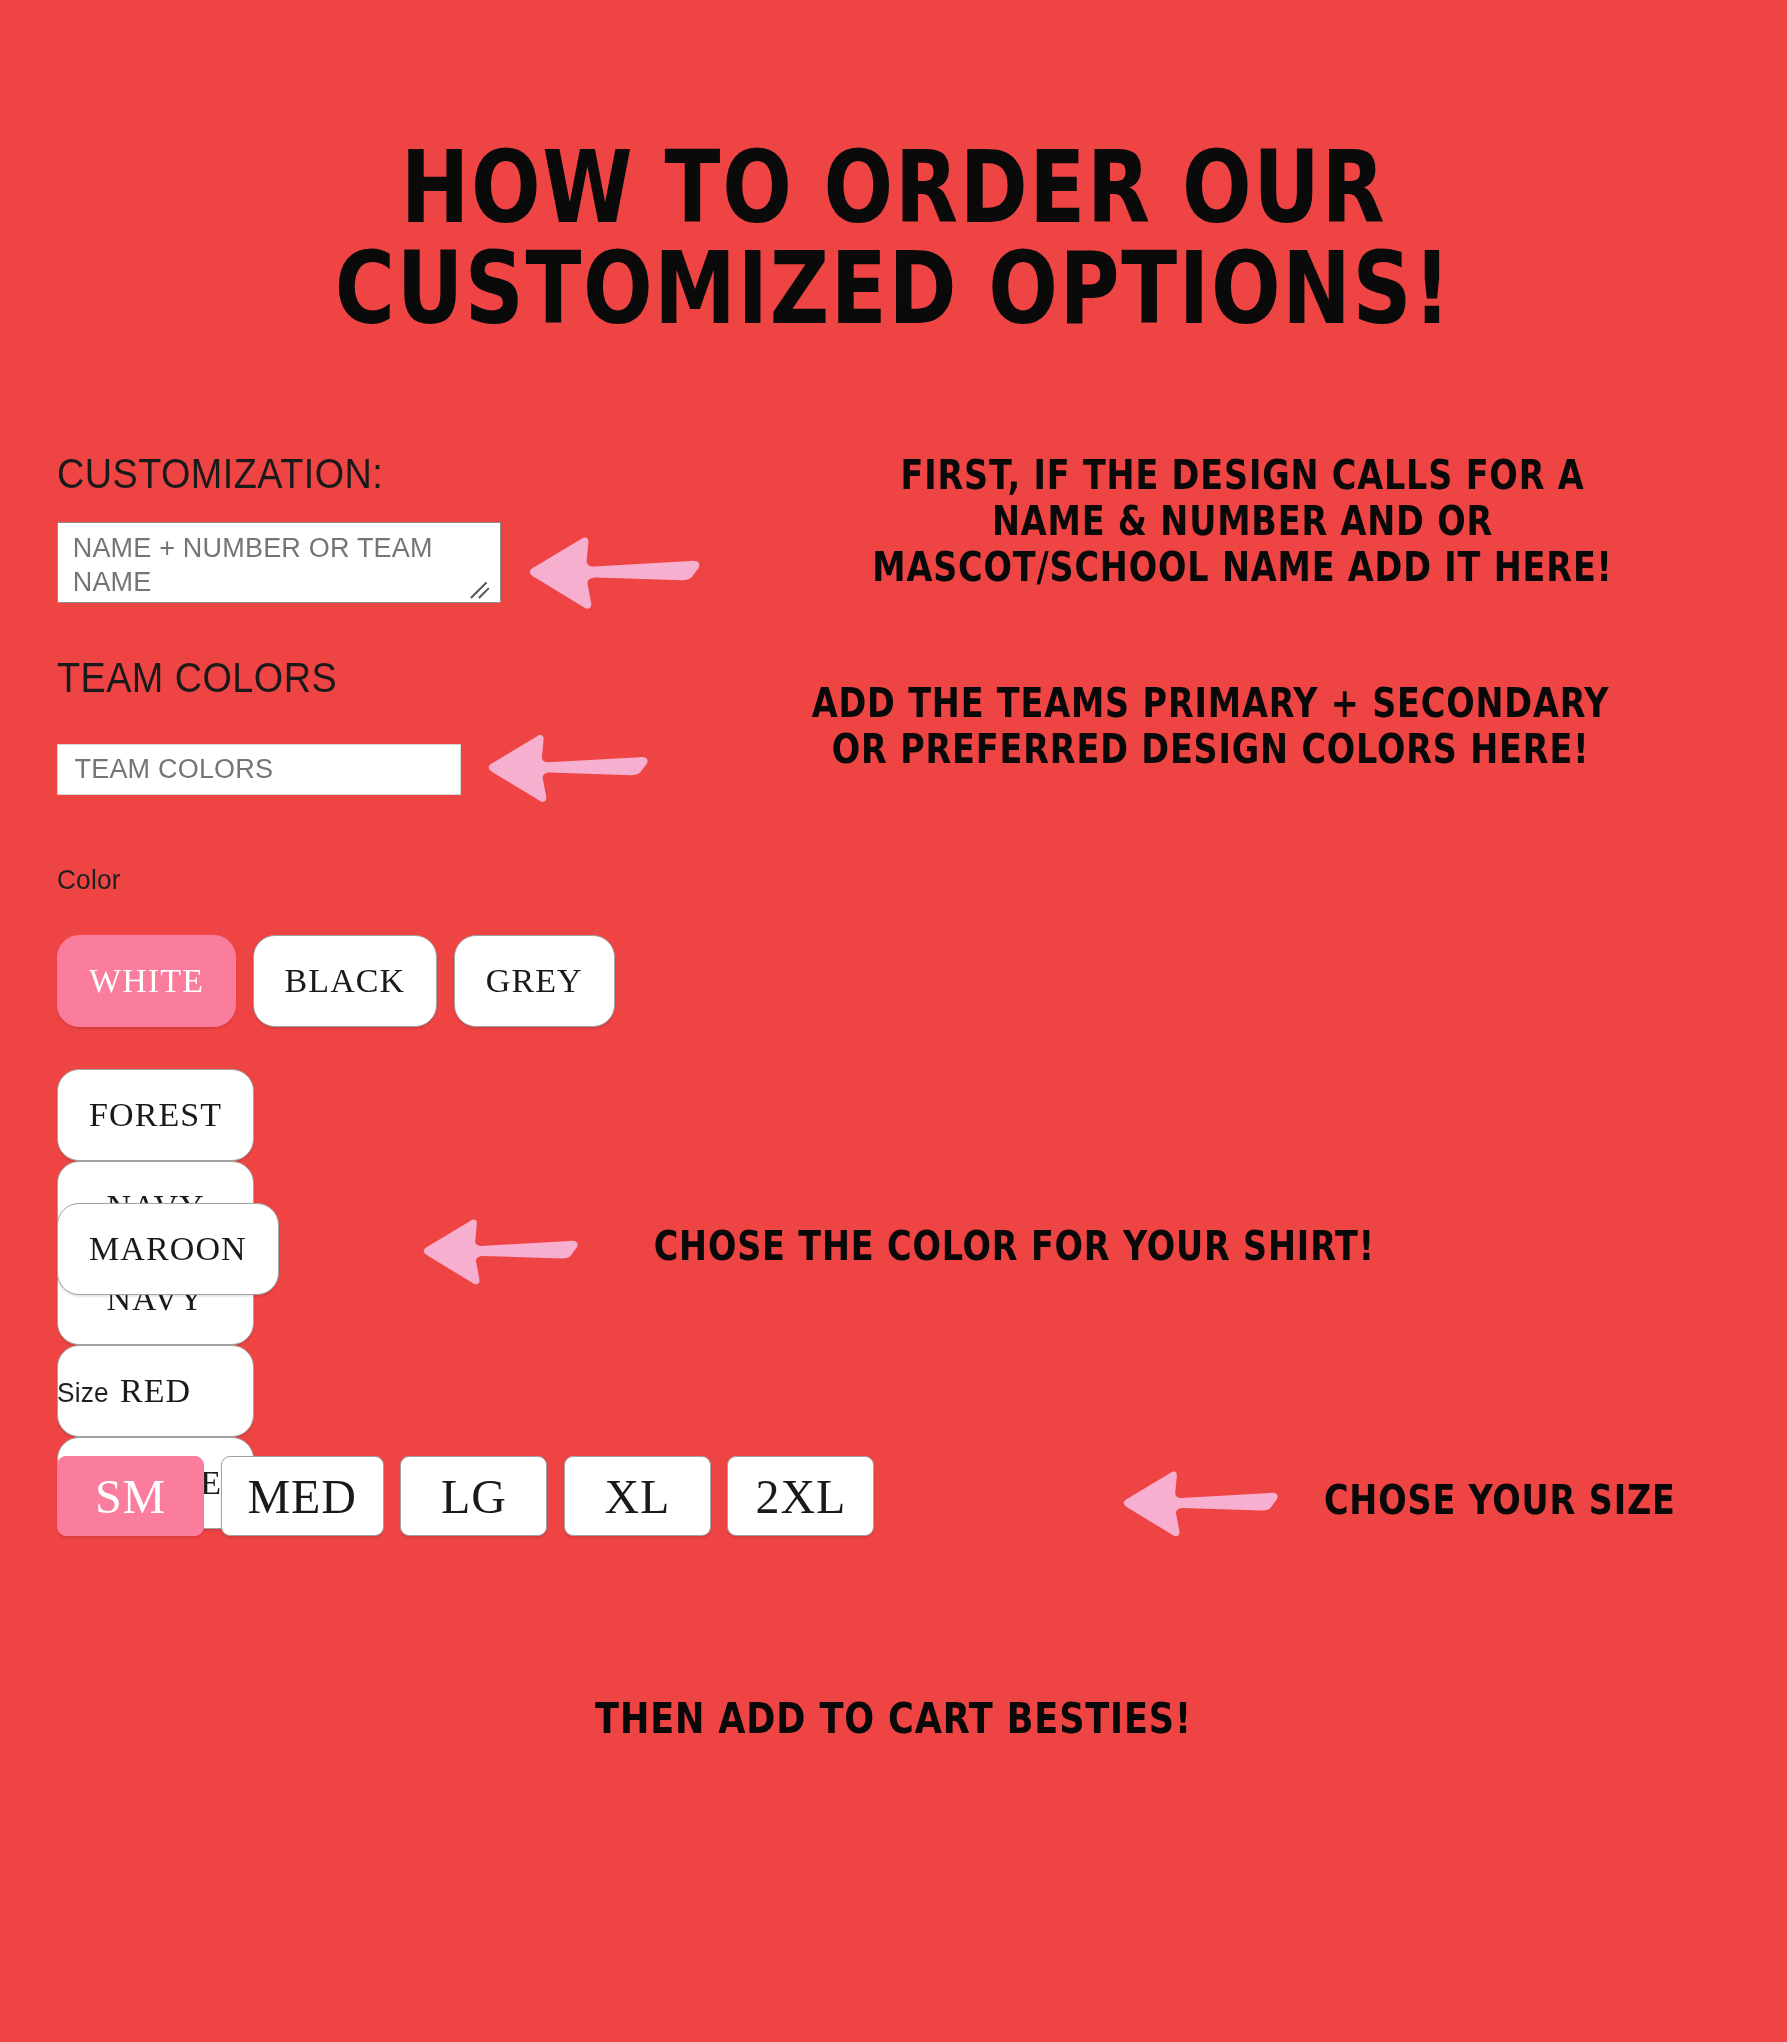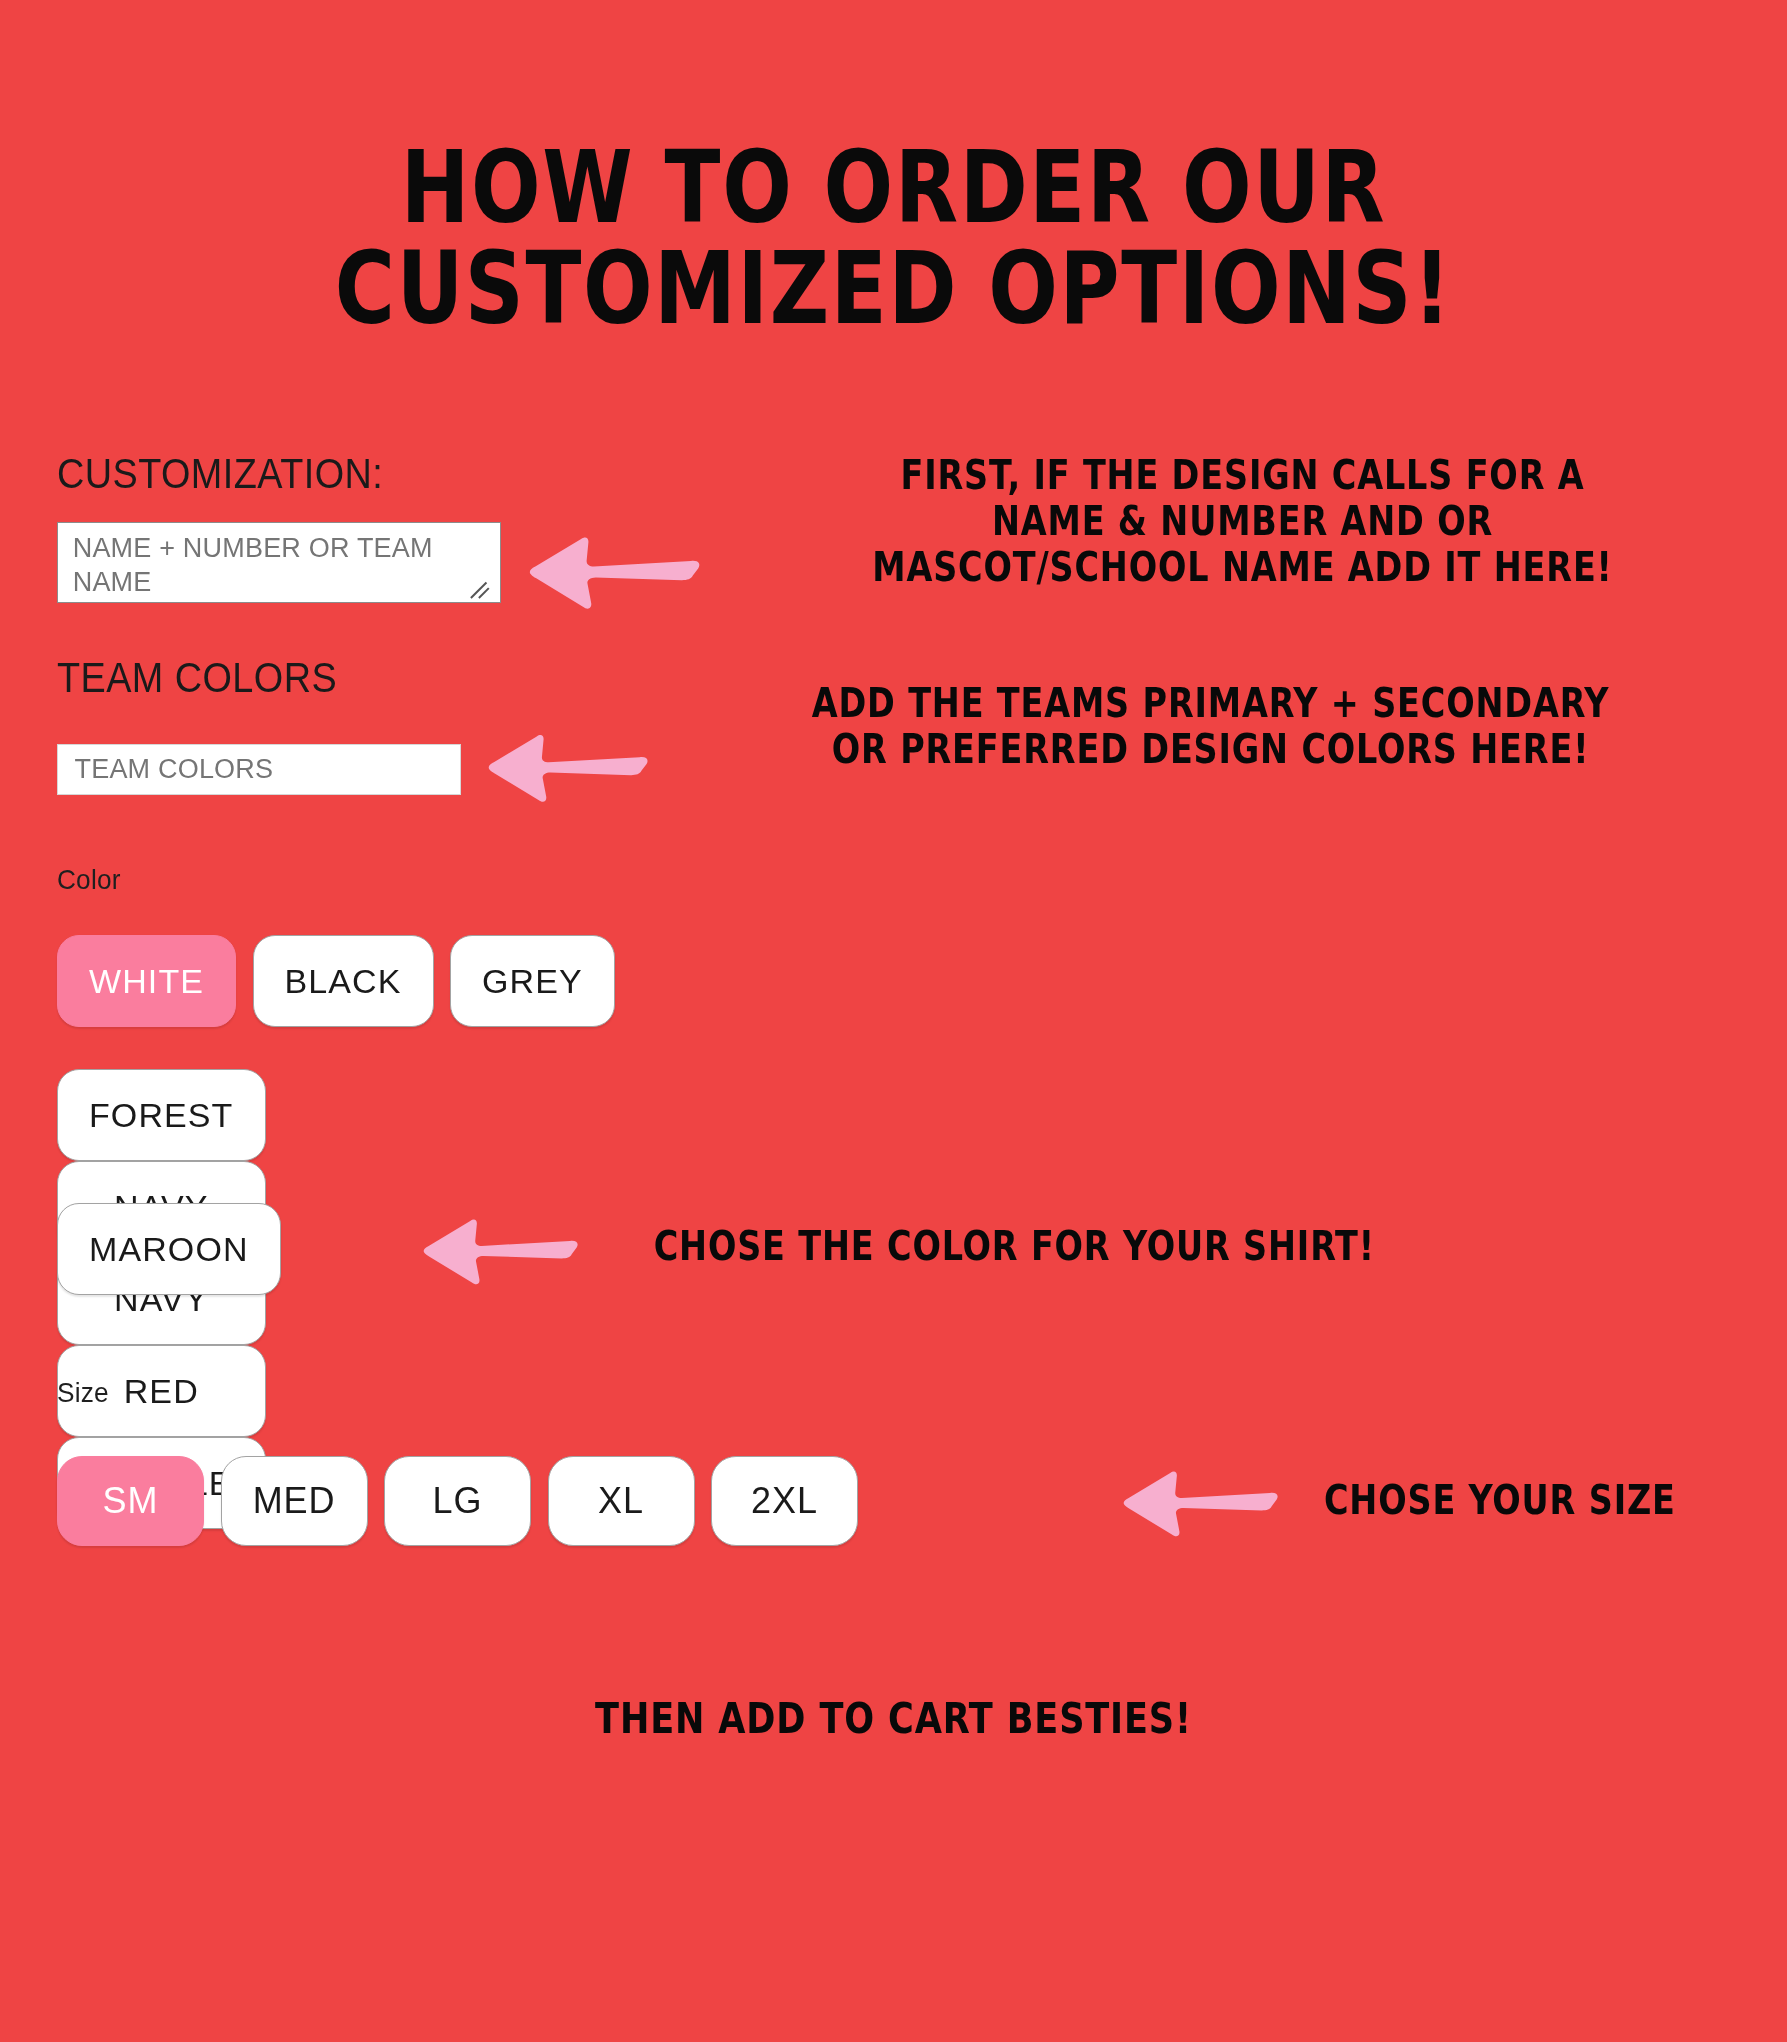--- a/index.html
+++ b/index.html
@@ -117,41 +117,41 @@
   .pill-row { position: absolute; display: flex; gap: 0; }
 
   .pill {
     display: inline-flex;
     align-items: center;
     justify-content: center;
     border: 1.8px solid #a3a3a3;
     border-radius: 22px;
     background: #ffffff;
     color: #1a1a1a;
-    font-family: Liberation Sans, sans-serif;
+    font-family: Liberation Serif, serif;
     font-size: 34px;
     letter-spacing: 1.1px;
     height: 92px;
     padding: 0 31px;
     margin-right: 16.5px;
     white-space: nowrap;
     cursor: pointer;
     box-shadow: 0 1.8px 1.8px rgba(0,0,0,0.10);
   }
   .pill.selected {
     background: #fa7d9e;
     border-color: #fa7d9e;
     color: #ffffff;
   }
   .pill.size {
-    border-radius: 25px;
-    height: 90px;
+    border-radius: 9px;
+    height: 80px;
     min-width: 147px;
     padding: 0 26px;
-    font-size: 36px;
+    font-size: 48px;
     letter-spacing: 0.9px;
   }
 
   
   .note {
     position: absolute;
     font-family: "DejaVu Sans Condensed", "Liberation Sans Narrow", "Liberation Sans", sans-serif;
     font-weight: 700;
     font-size: 40px;
     line-height: 1.15;

